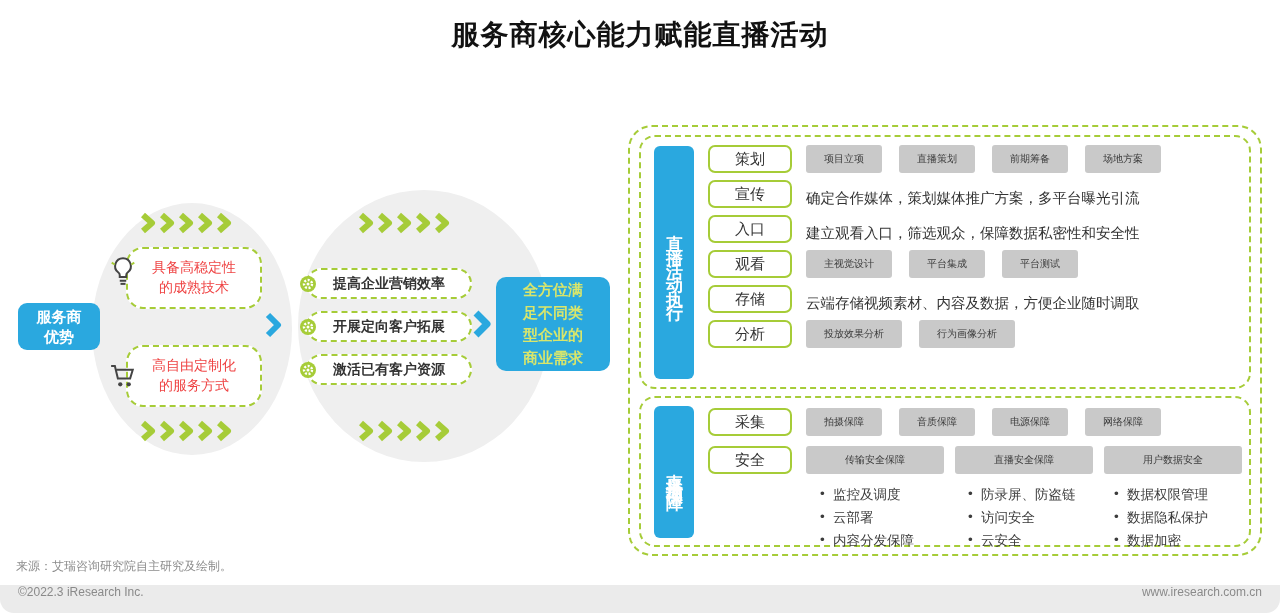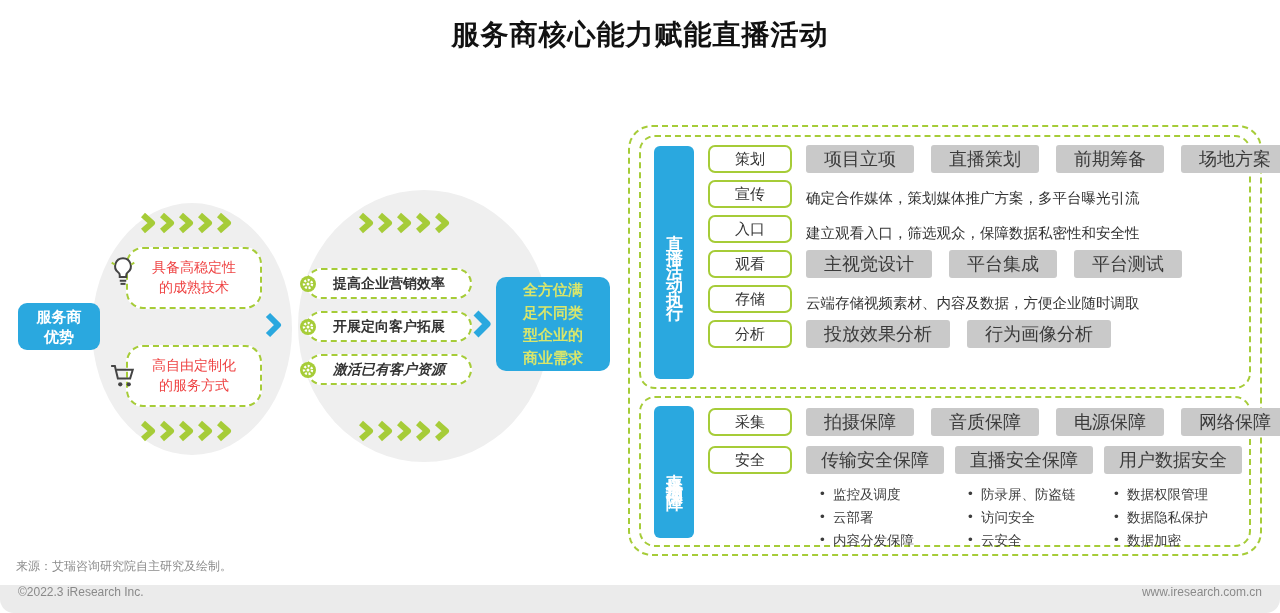--- a/index.html
+++ b/index.html
@@ -47,21 +47,21 @@
   .vtab-exec { top:146px; height:233px; letter-spacing:14px; }
   .vtab-guar { top:406px; height:132px; letter-spacing:4px; }
 
   .rows { position:absolute; display:flex; flex-direction:column; }
   .rows-exec { left:708px; top:149px; gap:11px; }
   .rows-guar { left:708px; top:412px; gap:14px; }
   .prow { display:flex; align-items:flex-end; height:24px; }
   .stage-chip { width:84px; height:28px; border:2px solid #a6cc38; border-radius:7px;
                 background:#fff; display:flex; align-items:center; justify-content:center;
                 font-size:15px; color:#333; flex:none; margin-right:14px; }
-  .gray-chip { background:#c9c9c9; color:#3b3b3b; font-size:18px; height:28px;
+  .gray-chip { background:#c9c9c9; color:#3b3b3b; font-size:10px; height:28px;
                line-height:28px; padding:0 18px; border-radius:3px; margin-right:17px;
                white-space:nowrap; }
   .gray-chip.wide { width:138px; text-align:center; padding:0; margin-right:11px; }
   .row-text { font-size:14.5px; color:#333; white-space:nowrap; }
 
   .bullet-col { position:absolute; top:486px; display:flex; flex-direction:column;
                 gap:5px; font-size:13.5px; color:#3c3c3c; white-space:nowrap; }
   .bullet-col span { padding-left:15px; position:relative; }
   .bullet-col span::before { content:"•"; position:absolute; left:2px; }
 
@@ -155,21 +155,21 @@
     <span>提高企业营销效率</span>
   </div>
   <div class="benefit-box" style="top:311px;">
     <svg class="gear" width="16" height="16" viewBox="0 0 16 16">
       <circle cx="8" cy="8" r="8" fill="#a6cc38"></circle>
       <circle cx="8" cy="8" r="4" fill="none" stroke="#fff" stroke-width="2.4" stroke-dasharray="2 1.6"></circle>
       <circle cx="8" cy="8" r="1.5" fill="#fff"></circle>
     </svg>
     <span>开展定向客户拓展</span>
   </div>
-  <div class="benefit-box" style="top:354px;font-style:italic;">
+  <div class="benefit-box" style="top:354px;">
     <svg class="gear" width="16" height="16" viewBox="0 0 16 16">
       <circle cx="8" cy="8" r="8" fill="#a6cc38"></circle>
       <circle cx="8" cy="8" r="4" fill="none" stroke="#fff" stroke-width="2.4" stroke-dasharray="2 1.6"></circle>
       <circle cx="8" cy="8" r="1.5" fill="#fff"></circle>
     </svg>
     <span>激活已有客户资源</span>
   </div>
 
   <div class="outcome-box">全方位满足不同类型企业的商业需求</div>
 

